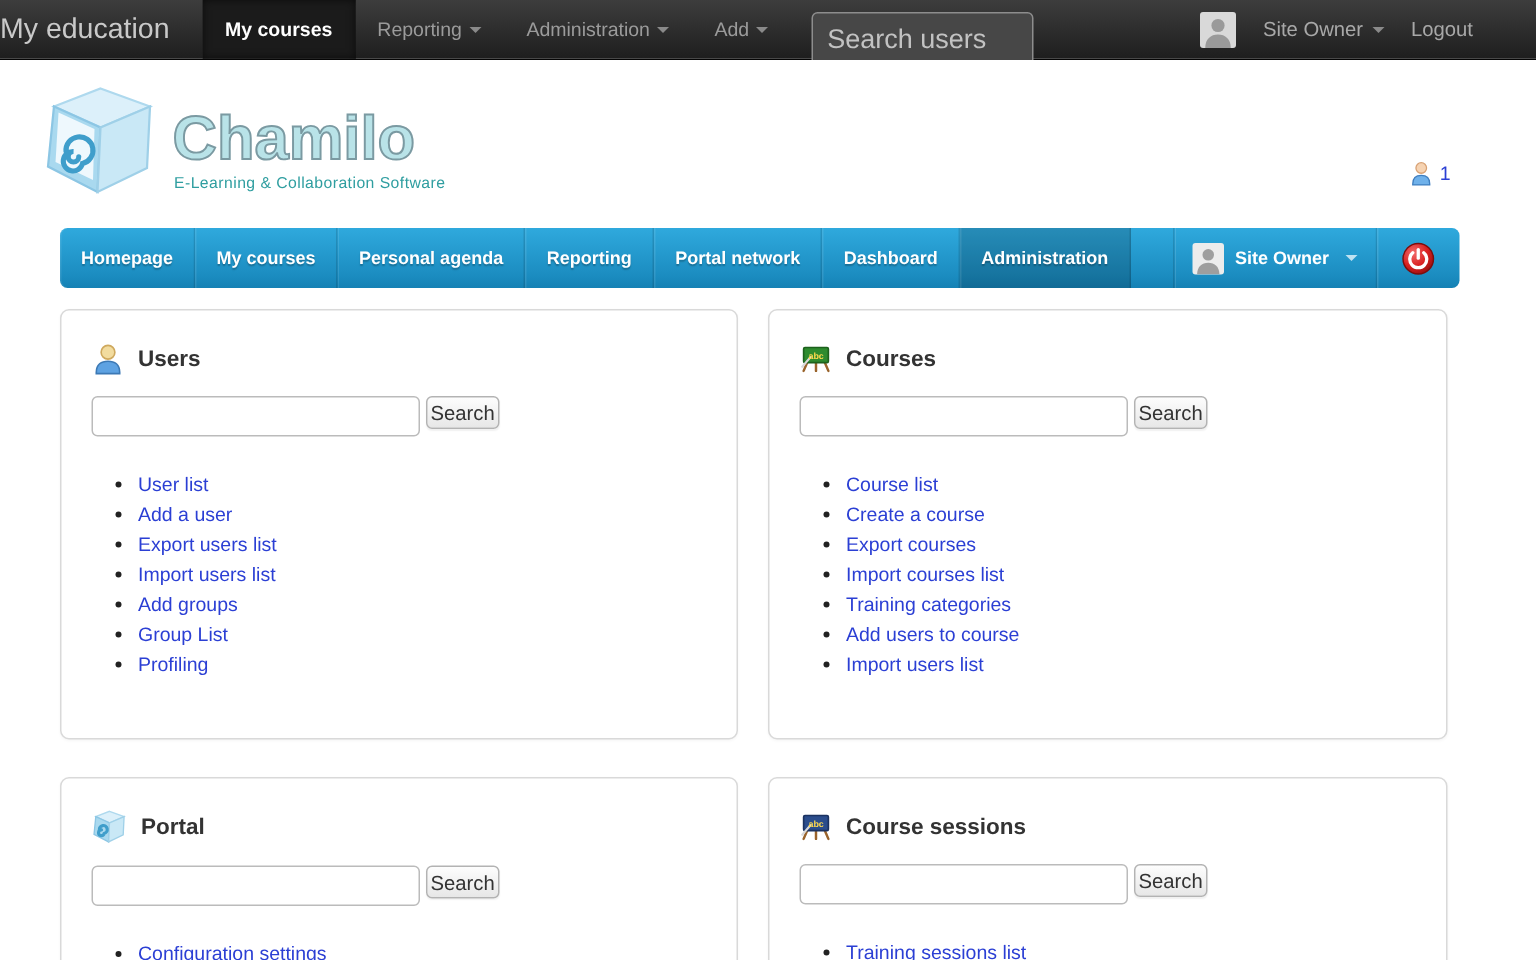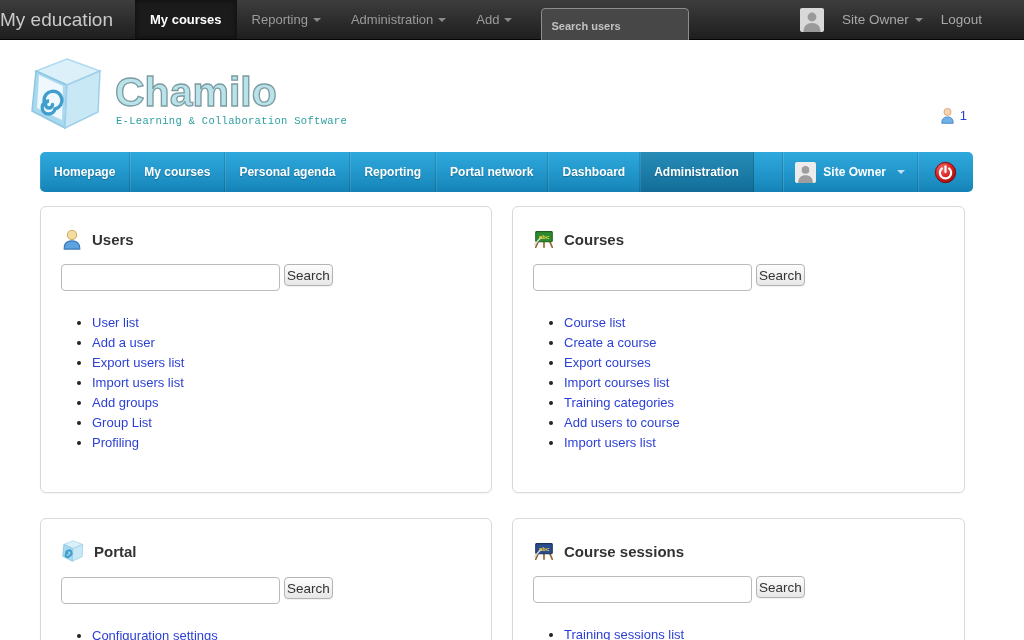--- a/index.html
+++ b/index.html
@@ -11,33 +11,33 @@
             border-bottom:1px solid #050505; display:flex; align-items:stretch; }
   .brand { line-height:40px; font-size:19px; color:#c9c9c9; margin-right:22px; white-space:nowrap; }
   .topnav { display:flex; }
   .topnav .titem { display:flex; align-items:center; gap:5px; padding:0 15px; font-size:13px;
                    color:#9b9b9b; cursor:pointer; }
   .topnav .titem.active { background:#1b1b1b; color:#fff; font-weight:bold;
                           box-shadow:inset 0 0 6px rgba(0,0,0,0.6); }
   .caret-dn { width:0; height:0; border-left:4px solid transparent; border-right:4px solid transparent;
               border-top:4px solid #8a8a8a; display:inline-block; }
   .topsearch { margin:8px 0 0 14px; width:148px; height:36px; background:#474747;
-               border:1px solid #8d8d8d; border-radius:4px; color:#d0d0d0; font-size:11px;
-               padding:0 9px; outline:none;font-weight:bold; }
+               border:1px solid #8d8d8d; border-radius:4px; color:#d0d0d0; font-size:18px;
+               padding:0 9px; outline:none; }
   .topsearch::placeholder { color:#c2c2c2; }
   .topright { margin-left:auto; display:flex; align-items:center; gap:18px; padding-right:42px; }
   .top-avatar { width:24px; height:24px; background:#d9d9d9; border-radius:2px; display:flex;
                 align-items:flex-end; justify-content:center; overflow:hidden; }
   .topright .titem { color:#a8a8a8; font-size:13.5px; display:flex; align-items:center; gap:6px; cursor:pointer; }
 
   
   .logoband { position:relative; height:112px; background:#fff; }
   .logo { position:absolute; left:27px; top:16px; display:flex; align-items:flex-start; cursor:pointer; }
   .logotext { margin:14px 0 0 6px; }
-  .logosub { font-size:10.5px; color:#2f9ea0; margin-top:-7px; padding-left:3px; letter-spacing:.3px;font-family:Liberation Mono, monospace; }
+  .logosub { font-size:10.5px; color:#2f9ea0; margin-top:-7px; padding-left:3px; letter-spacing:.3px; }
   .online { position:absolute; right:57px; top:67px; display:flex; align-items:center; gap:4px;
             font-size:13px; color:#2b3fd4; cursor:pointer; }
 
   
   .bluebar { margin-left:40px; width:933px; height:40px; border-radius:5px;
              background:linear-gradient(180deg,#2fa9dd 0%,#1b8cc0 80%,#1581b4 100%);
              display:flex; align-items:stretch; }
   .tab { display:flex; align-items:center; padding:0 14px; color:#fff; font-size:12px; font-weight:bold;
          text-shadow:0 1px 1px rgba(0,0,0,.25); cursor:pointer;
          border-right:1px solid rgba(0,0,0,.13); box-shadow:inset 1px 0 0 rgba(255,255,255,.10); }

